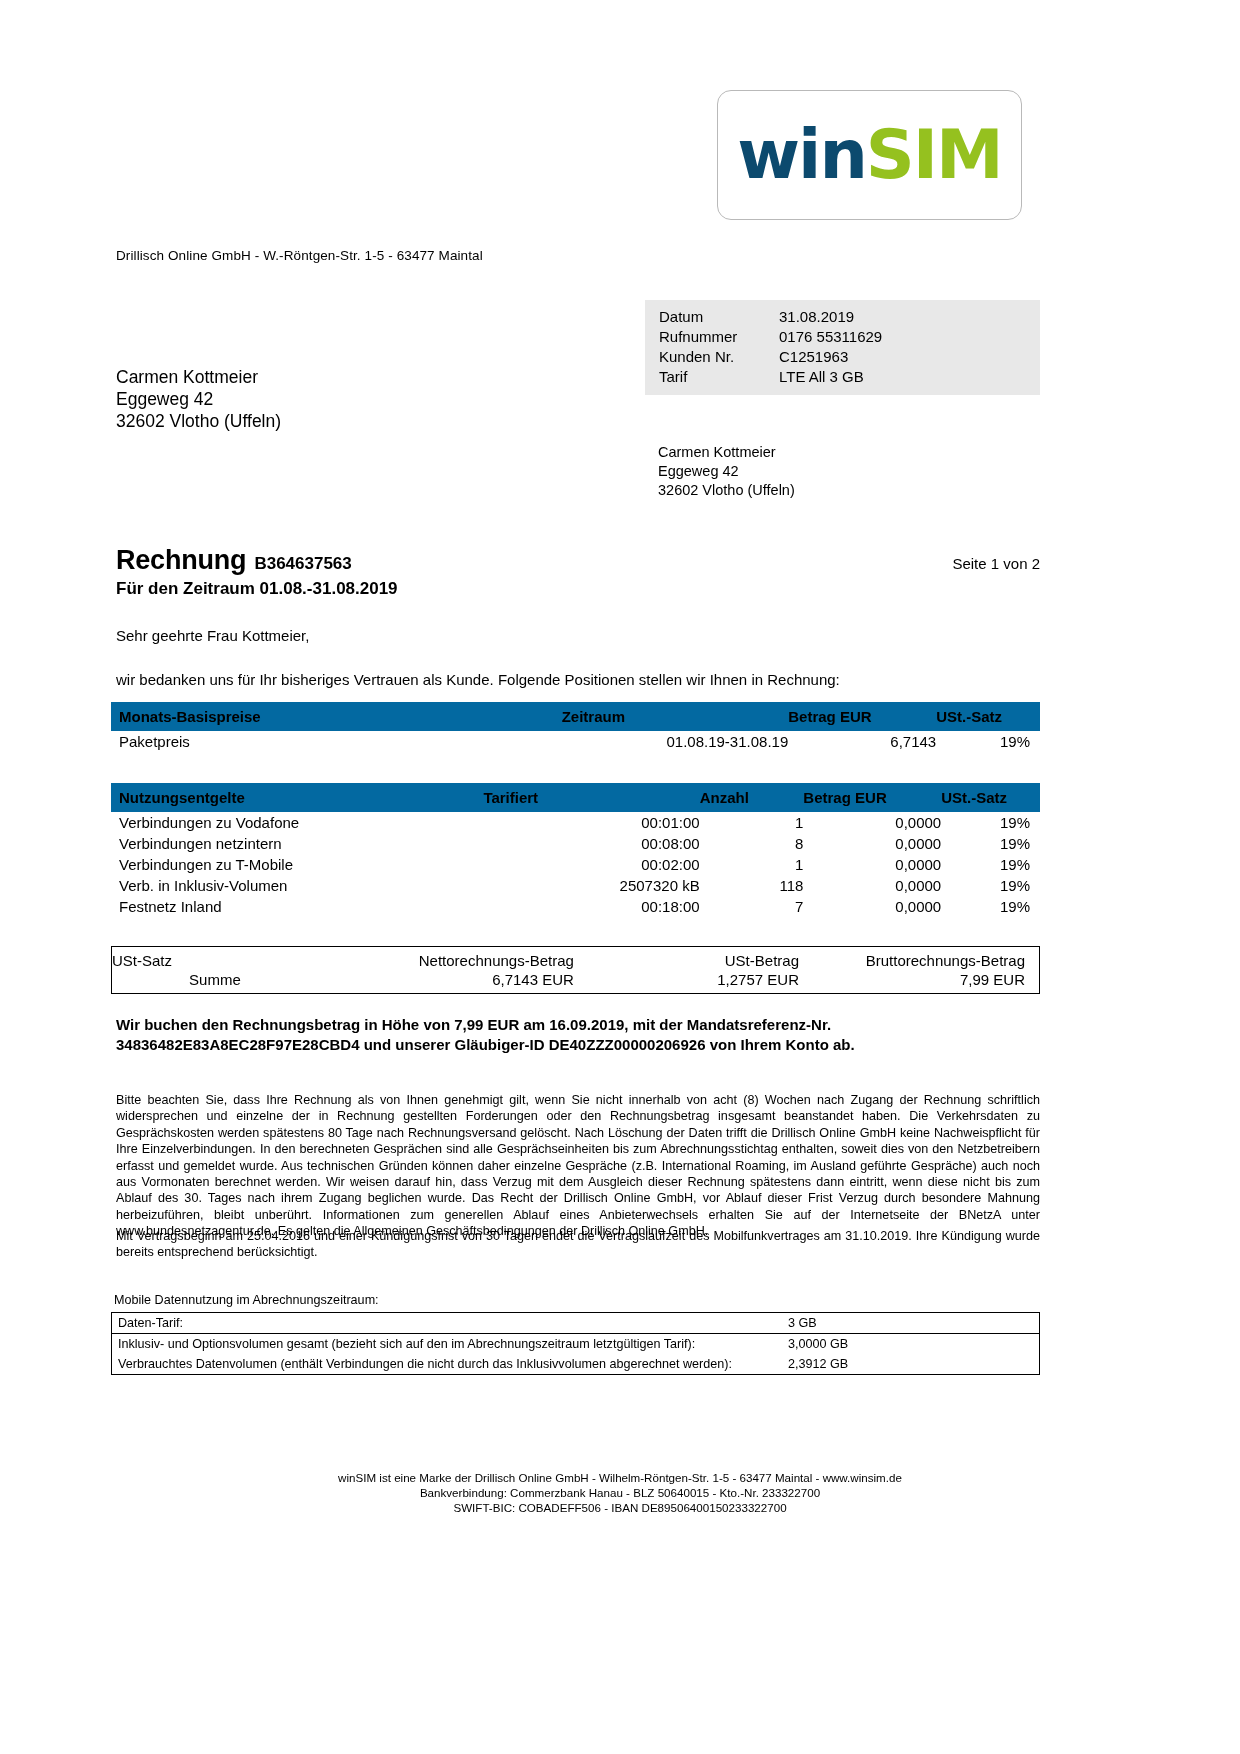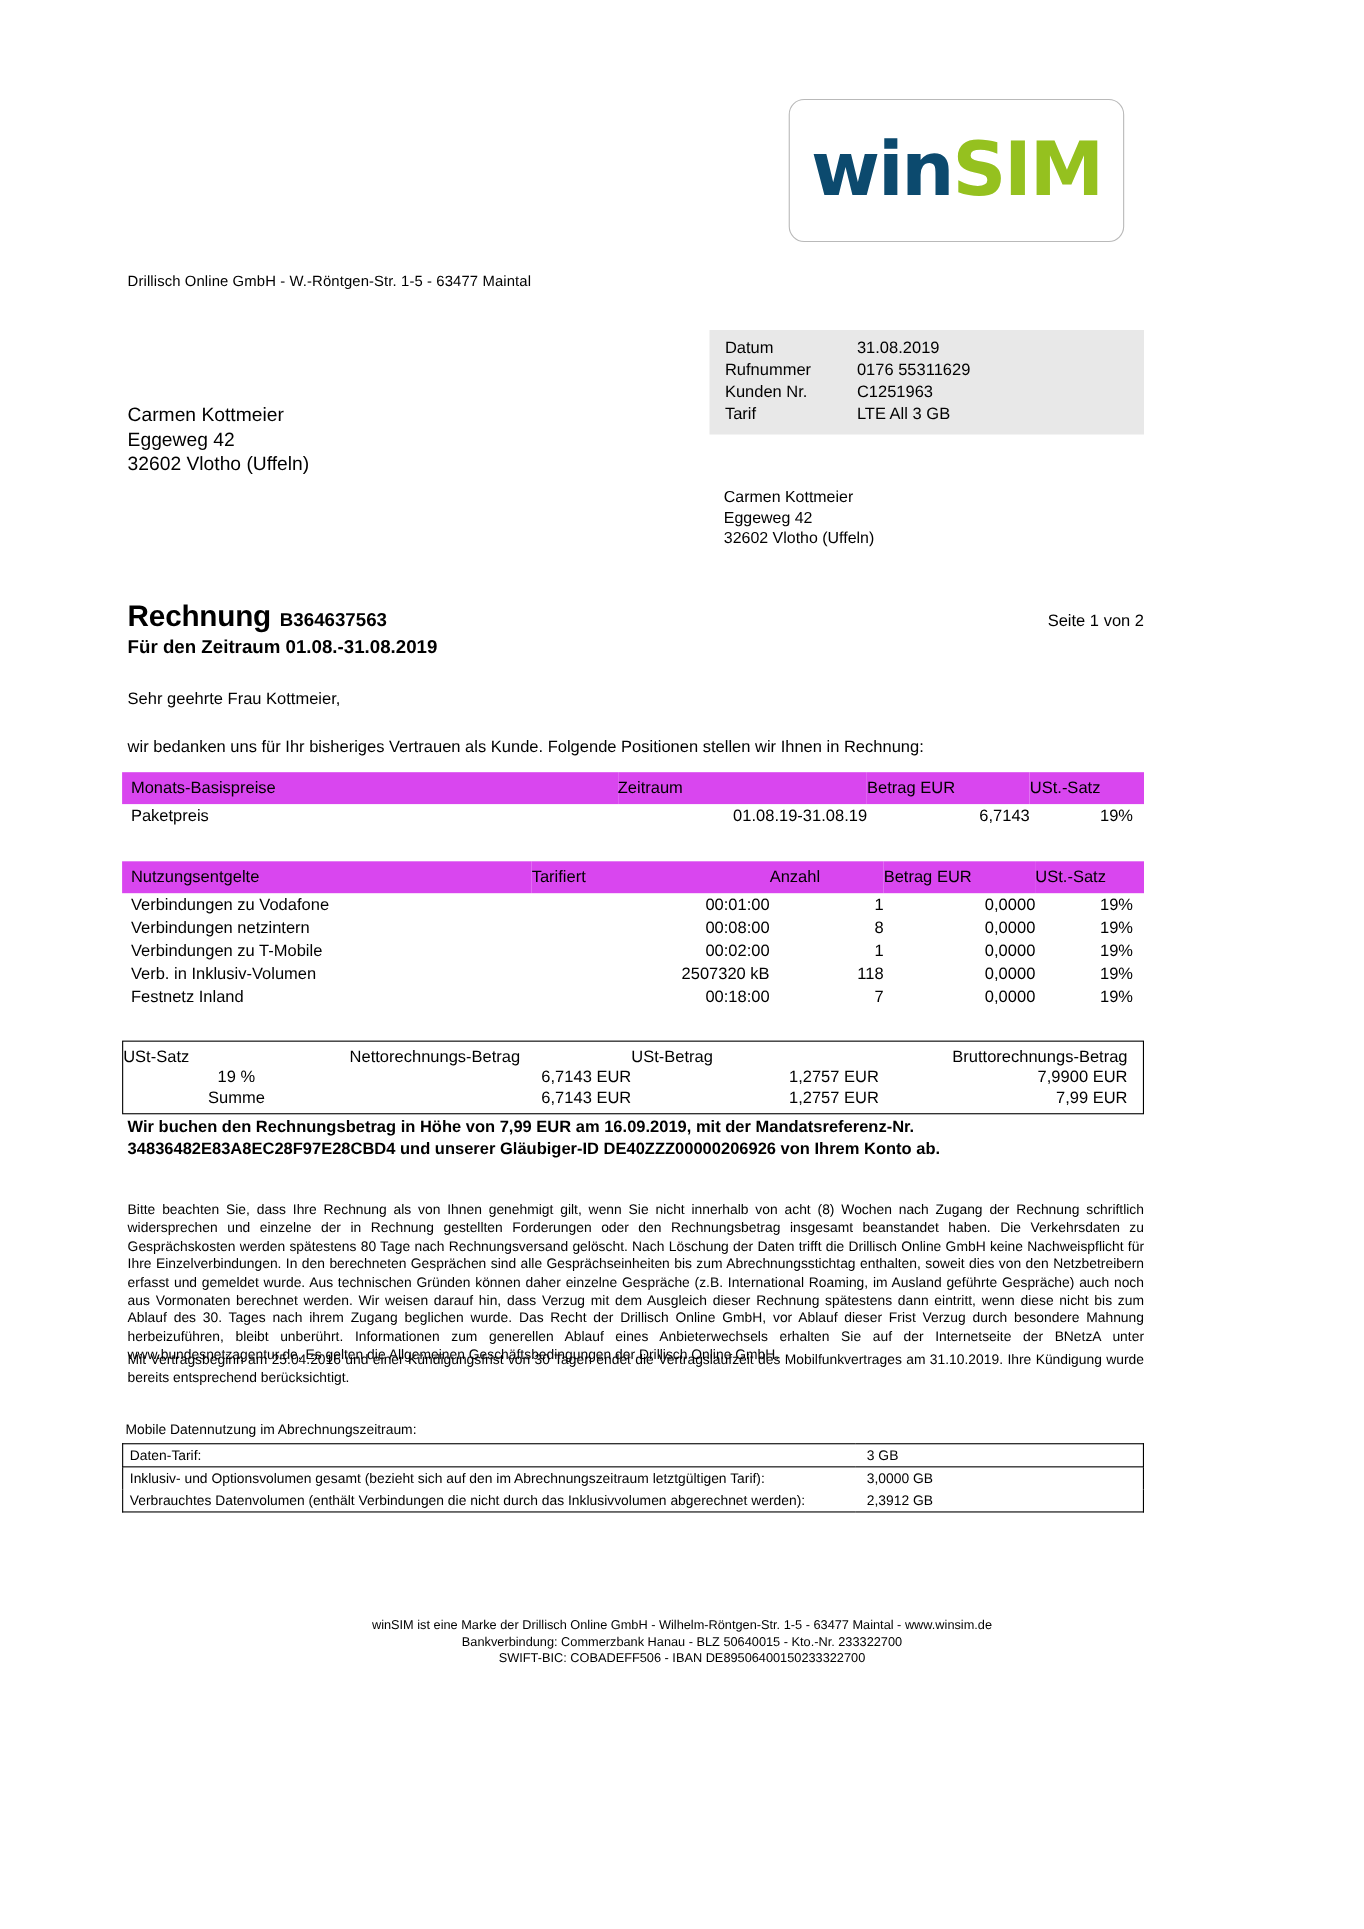--- a/index.html
+++ b/index.html
@@ -145,22 +145,22 @@
 
   
   .tbl {
     position: absolute;
     left: 111px;
     width: 929px;
     border-collapse: collapse;
     font-size: 15px;
   }
   .tbl thead th {
-    background: #d946ef;
-    font-weight: 400;
+    background: #0369a1;
+    font-weight: 700;
     padding: 6px 0 6px 0;
     text-align: left;
     font-size: 15px;
   }
   .tbl tbody td {
     padding: 2px 0 2px 0;
     font-size: 15px;
     margin-top: 14px;
   }
   .pad-l { padding-left: 8px !important; }
@@ -197,21 +197,21 @@
   }
   .sum-tbl td, .sum-tbl th {
     padding: 1px 0;
     font-weight: 400;
   }
   .s-c1 { width: 210px; text-align: center; }
   .s-c2 { width: 260px; text-align: right; }
   .s-c3 { width: 230px; text-align: right; }
   .s-c4 { width: 229px; text-align: right; padding-right: 14px !important; }
   .s-head td { text-align: left; }
-  .s-head .s-c2, .s-head .s-c3 { }
+  .s-head .s-c2, .s-head .s-c3 { text-align: right; }
   .s-head .s-c4 { text-align: right; }
   .bold { font-weight: 700; margin-top: 16px; }
 
   
   .debit {
     position: absolute;
     left: 116px;
     top: 1015px;
     width: 924px;
     font-size: 15px;
@@ -403,26 +403,20 @@
   <div class="sum-box">
     <table class="sum-tbl">
       <tbody>
         <tr class="s-head">
           <td class="s-c1">USt-Satz</td>
           <td class="s-c2">Nettorechnungs-Betrag</td>
           <td class="s-c3">USt-Betrag</td>
           <td class="s-c4">Bruttorechnungs-Betrag</td>
         </tr>
         <tr>
-          <td class="s-c1">19 %</td>
-          <td class="s-c2">6,7143 EUR</td>
-          <td class="s-c3">1,2757 EUR</td>
-          <td class="s-c4">7,9900 EUR</td>
-        </tr>
-        <tr>
           <td class="s-c1">Summe</td>
           <td class="s-c2">6,7143 EUR</td>
           <td class="s-c3">1,2757 EUR</td>
           <td class="s-c4 bold">7,99 EUR</td>
         </tr>
       </tbody>
     </table>
   </div>
 
   <div class="debit">

